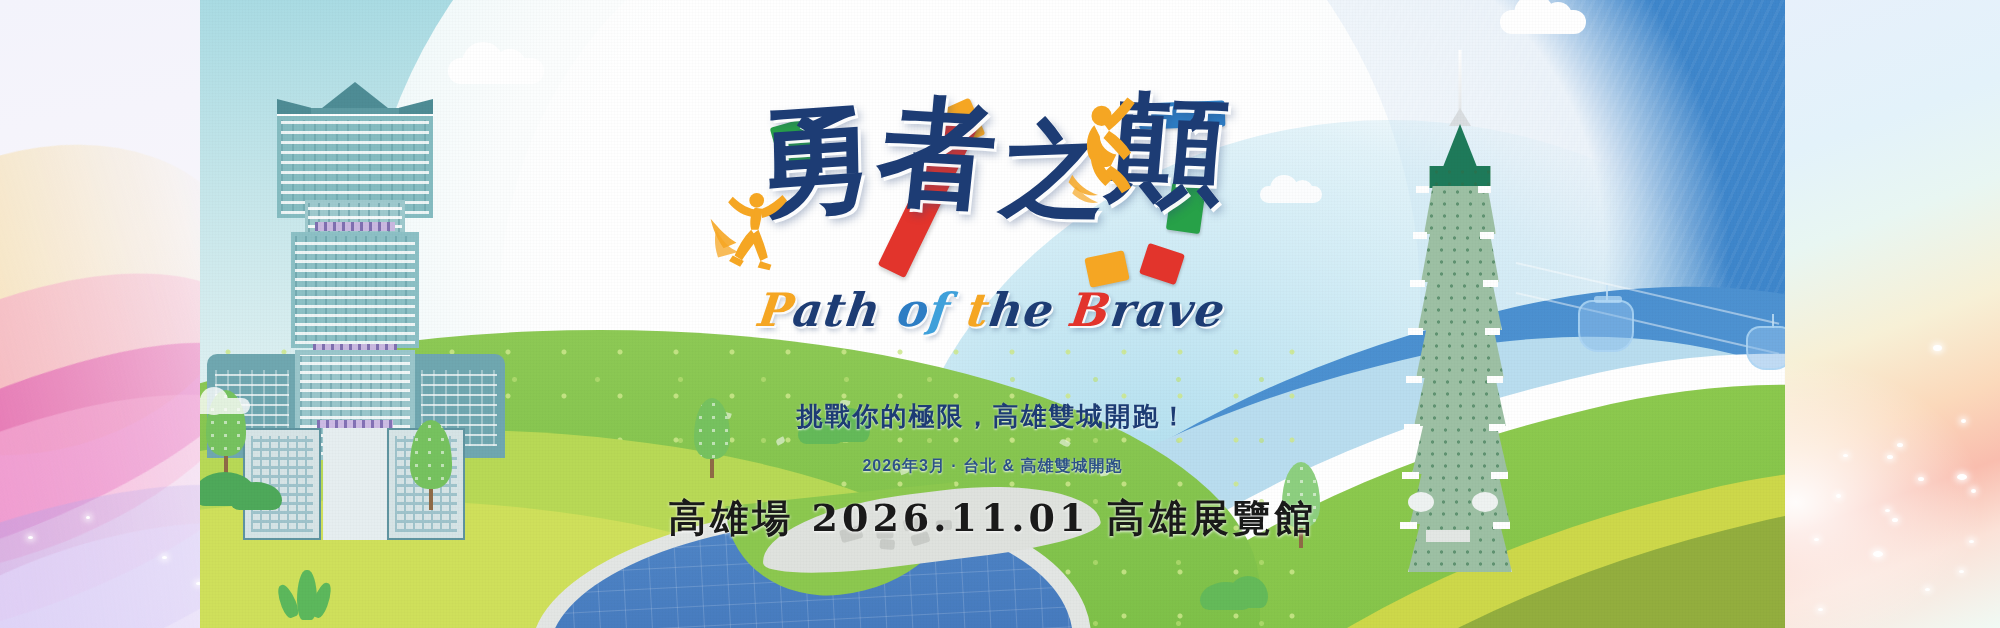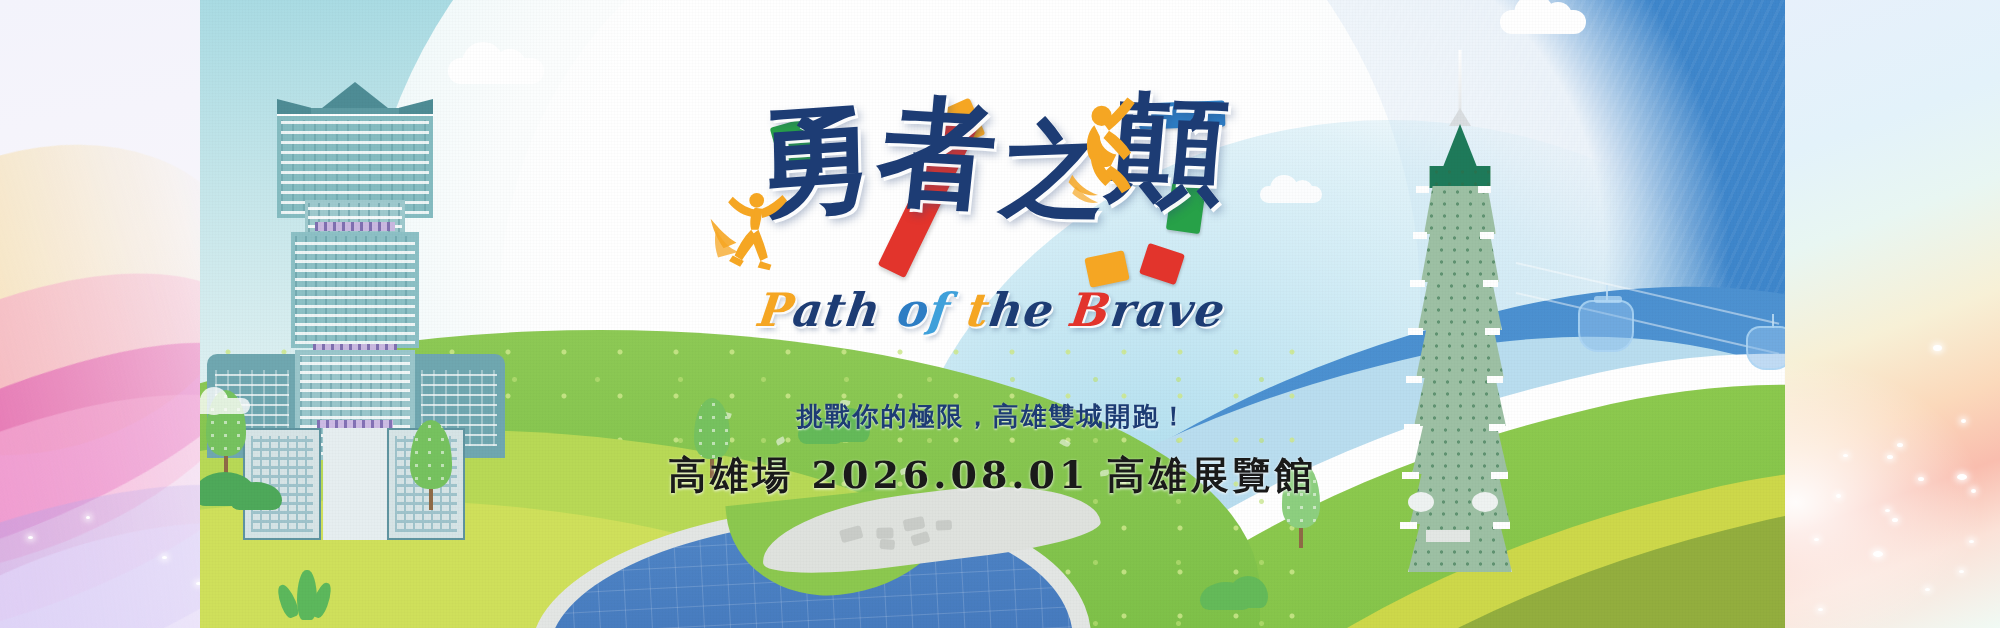--- a/index.html
+++ b/index.html
@@ -680,19 +680,20 @@
           <path d="M10 92 C16 102 26 110 38 114 C26 116 14 110 6 100 Z" fill="#f5a623" opacity=".85"></path>
           <path d="M14 104 C20 112 28 118 38 122 C28 124 18 120 10 112 Z" fill="#f5a623" opacity=".7"></path>
         </svg>
       </div>
 
       <div class="logo-en">
         <span class="w-p">P</span><span class="w-navy">ath</span><span class="w-blue"> o</span><span class="w-lblue">f</span><span class="w-orange"> t</span><span class="w-navy">he</span><span class="w-red"> B</span><span class="w-navy">rave</span>
       </div>
 
       <div class="tagline">挑戰你的極限，高雄雙城開跑！</div>
-      <div class="venue-line">高雄場 2026.08.01 高雄展覽館</div>
+      <div class="date-line">2026年3月 · 台北 &amp; 高雄雙城開跑</div>
+      <div class="venue-line">高雄場 2026.11.01 高雄展覽館</div>
     </div>
 
     <div class="texture"></div>
   </div>
 
 </div>
 
 </body></html>

